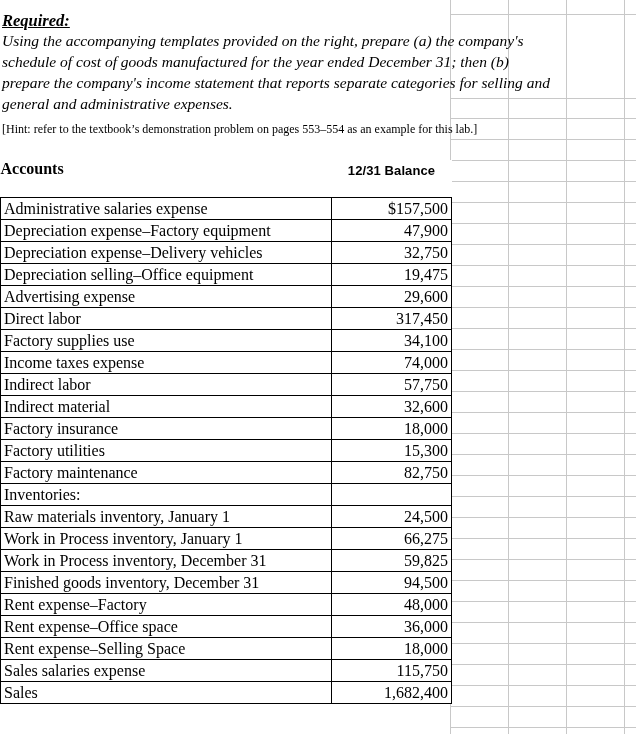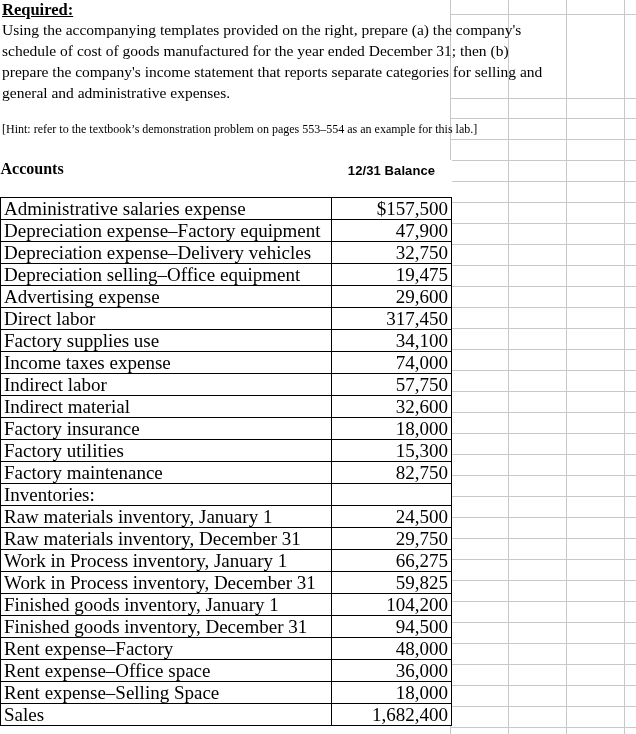--- a/index.html
+++ b/index.html
@@ -26,22 +26,23 @@
     position: absolute;
     background: #c8c8c8;
   }
   .gl-v { width: 1px; }
   .gl-h { height: 1px; }
 
   
   #prose {
     position: absolute;
     left: 0;
-    top: 0;
+    top: 11px;
     width: 590px;
+    font-style: italic;
   }
   .req-title {
     font-size: 16.5px;
     font-weight: bold;
     text-decoration: underline;
     line-height: 19px;
     padding: 0 0 0 2px;
     margin: 0;
   }
   .req-body {
@@ -91,21 +92,21 @@
   th.h-balance {
     text-align: center;
     font-family: Liberation Sans, sans-serif;
     font-size: 13px;
     letter-spacing: 0.1px;
   }
 
   table.acct td {
     height: 21px;
     line-height: 20px;
-    font-size: 19px;
+    font-size: 16px;
     border: 1px solid #000000;
     padding: 0 3px;
     overflow: hidden;
     white-space: nowrap;
     background: #ffffff;
   }
   td.name  { text-align: left; }
   td.indent { padding-left: 16px; }
   td.value { text-align: right; padding-right: 4px; }
 </style>
@@ -226,50 +227,46 @@
         </tr>
         <tr>
           <td class="name">Inventories:</td>
           <td class="value"></td>
         </tr>
         <tr>
           <td class="name indent">Raw materials inventory, January 1</td>
           <td class="value">24,500</td>
         </tr>
         <tr>
-          <td class="name indent">Raw materials inventory, December 31</td>
-          <td class="value">29,750</td>
-        </tr>
-        <tr>
           <td class="name indent">Work in Process inventory, January 1</td>
           <td class="value">66,275</td>
         </tr>
         <tr>
           <td class="name indent">Work in Process inventory, December 31</td>
           <td class="value">59,825</td>
         </tr>
         <tr>
-          <td class="name indent">Finished goods inventory, January 1</td>
-          <td class="value">104,200</td>
-        </tr>
-        <tr>
           <td class="name indent">Finished goods inventory, December 31</td>
           <td class="value">94,500</td>
         </tr>
         <tr>
           <td class="name">Rent expense–Factory</td>
           <td class="value">48,000</td>
         </tr>
         <tr>
           <td class="name">Rent expense–Office space</td>
           <td class="value">36,000</td>
         </tr>
         <tr>
           <td class="name">Rent expense–Selling Space</td>
           <td class="value">18,000</td>
+        </tr>
+        <tr>
+          <td class="name">Sales salaries expense</td>
+          <td class="value">115,750</td>
         </tr>
         <tr>
           <td class="name">Sales</td>
           <td class="value">1,682,400</td>
         </tr>
       </tbody>
   </table>
 </div>
 
 </body></html>

